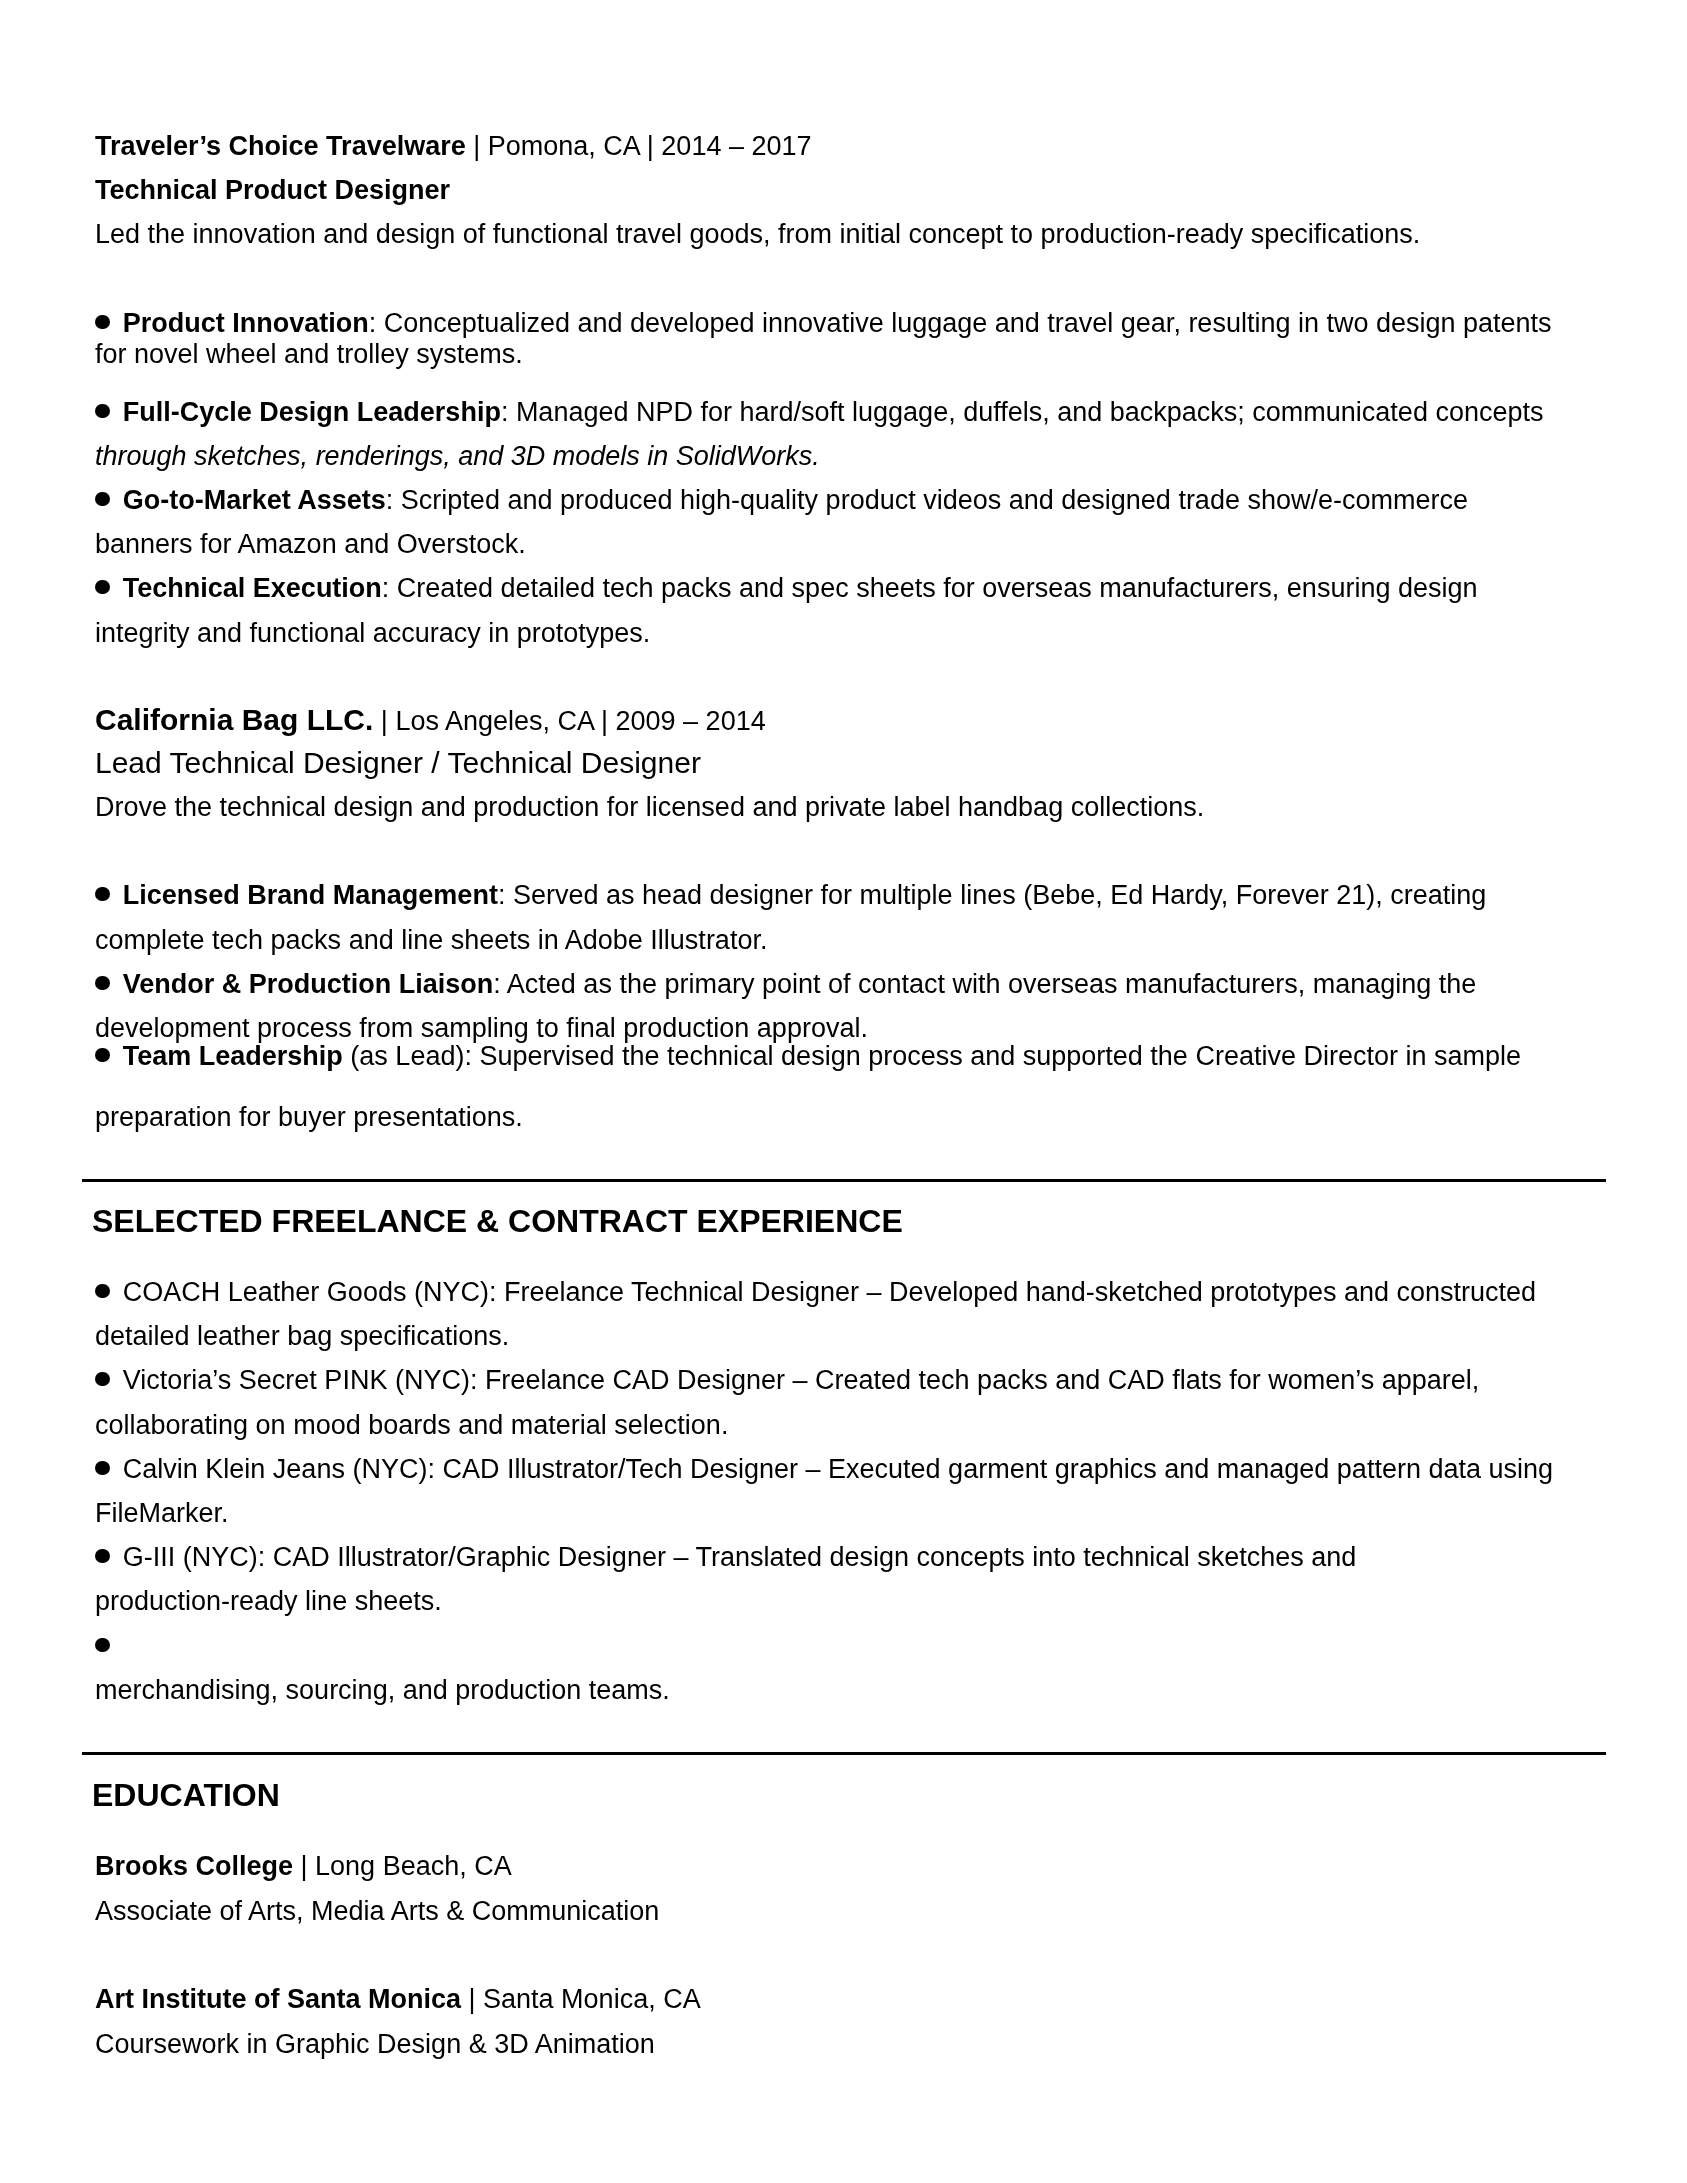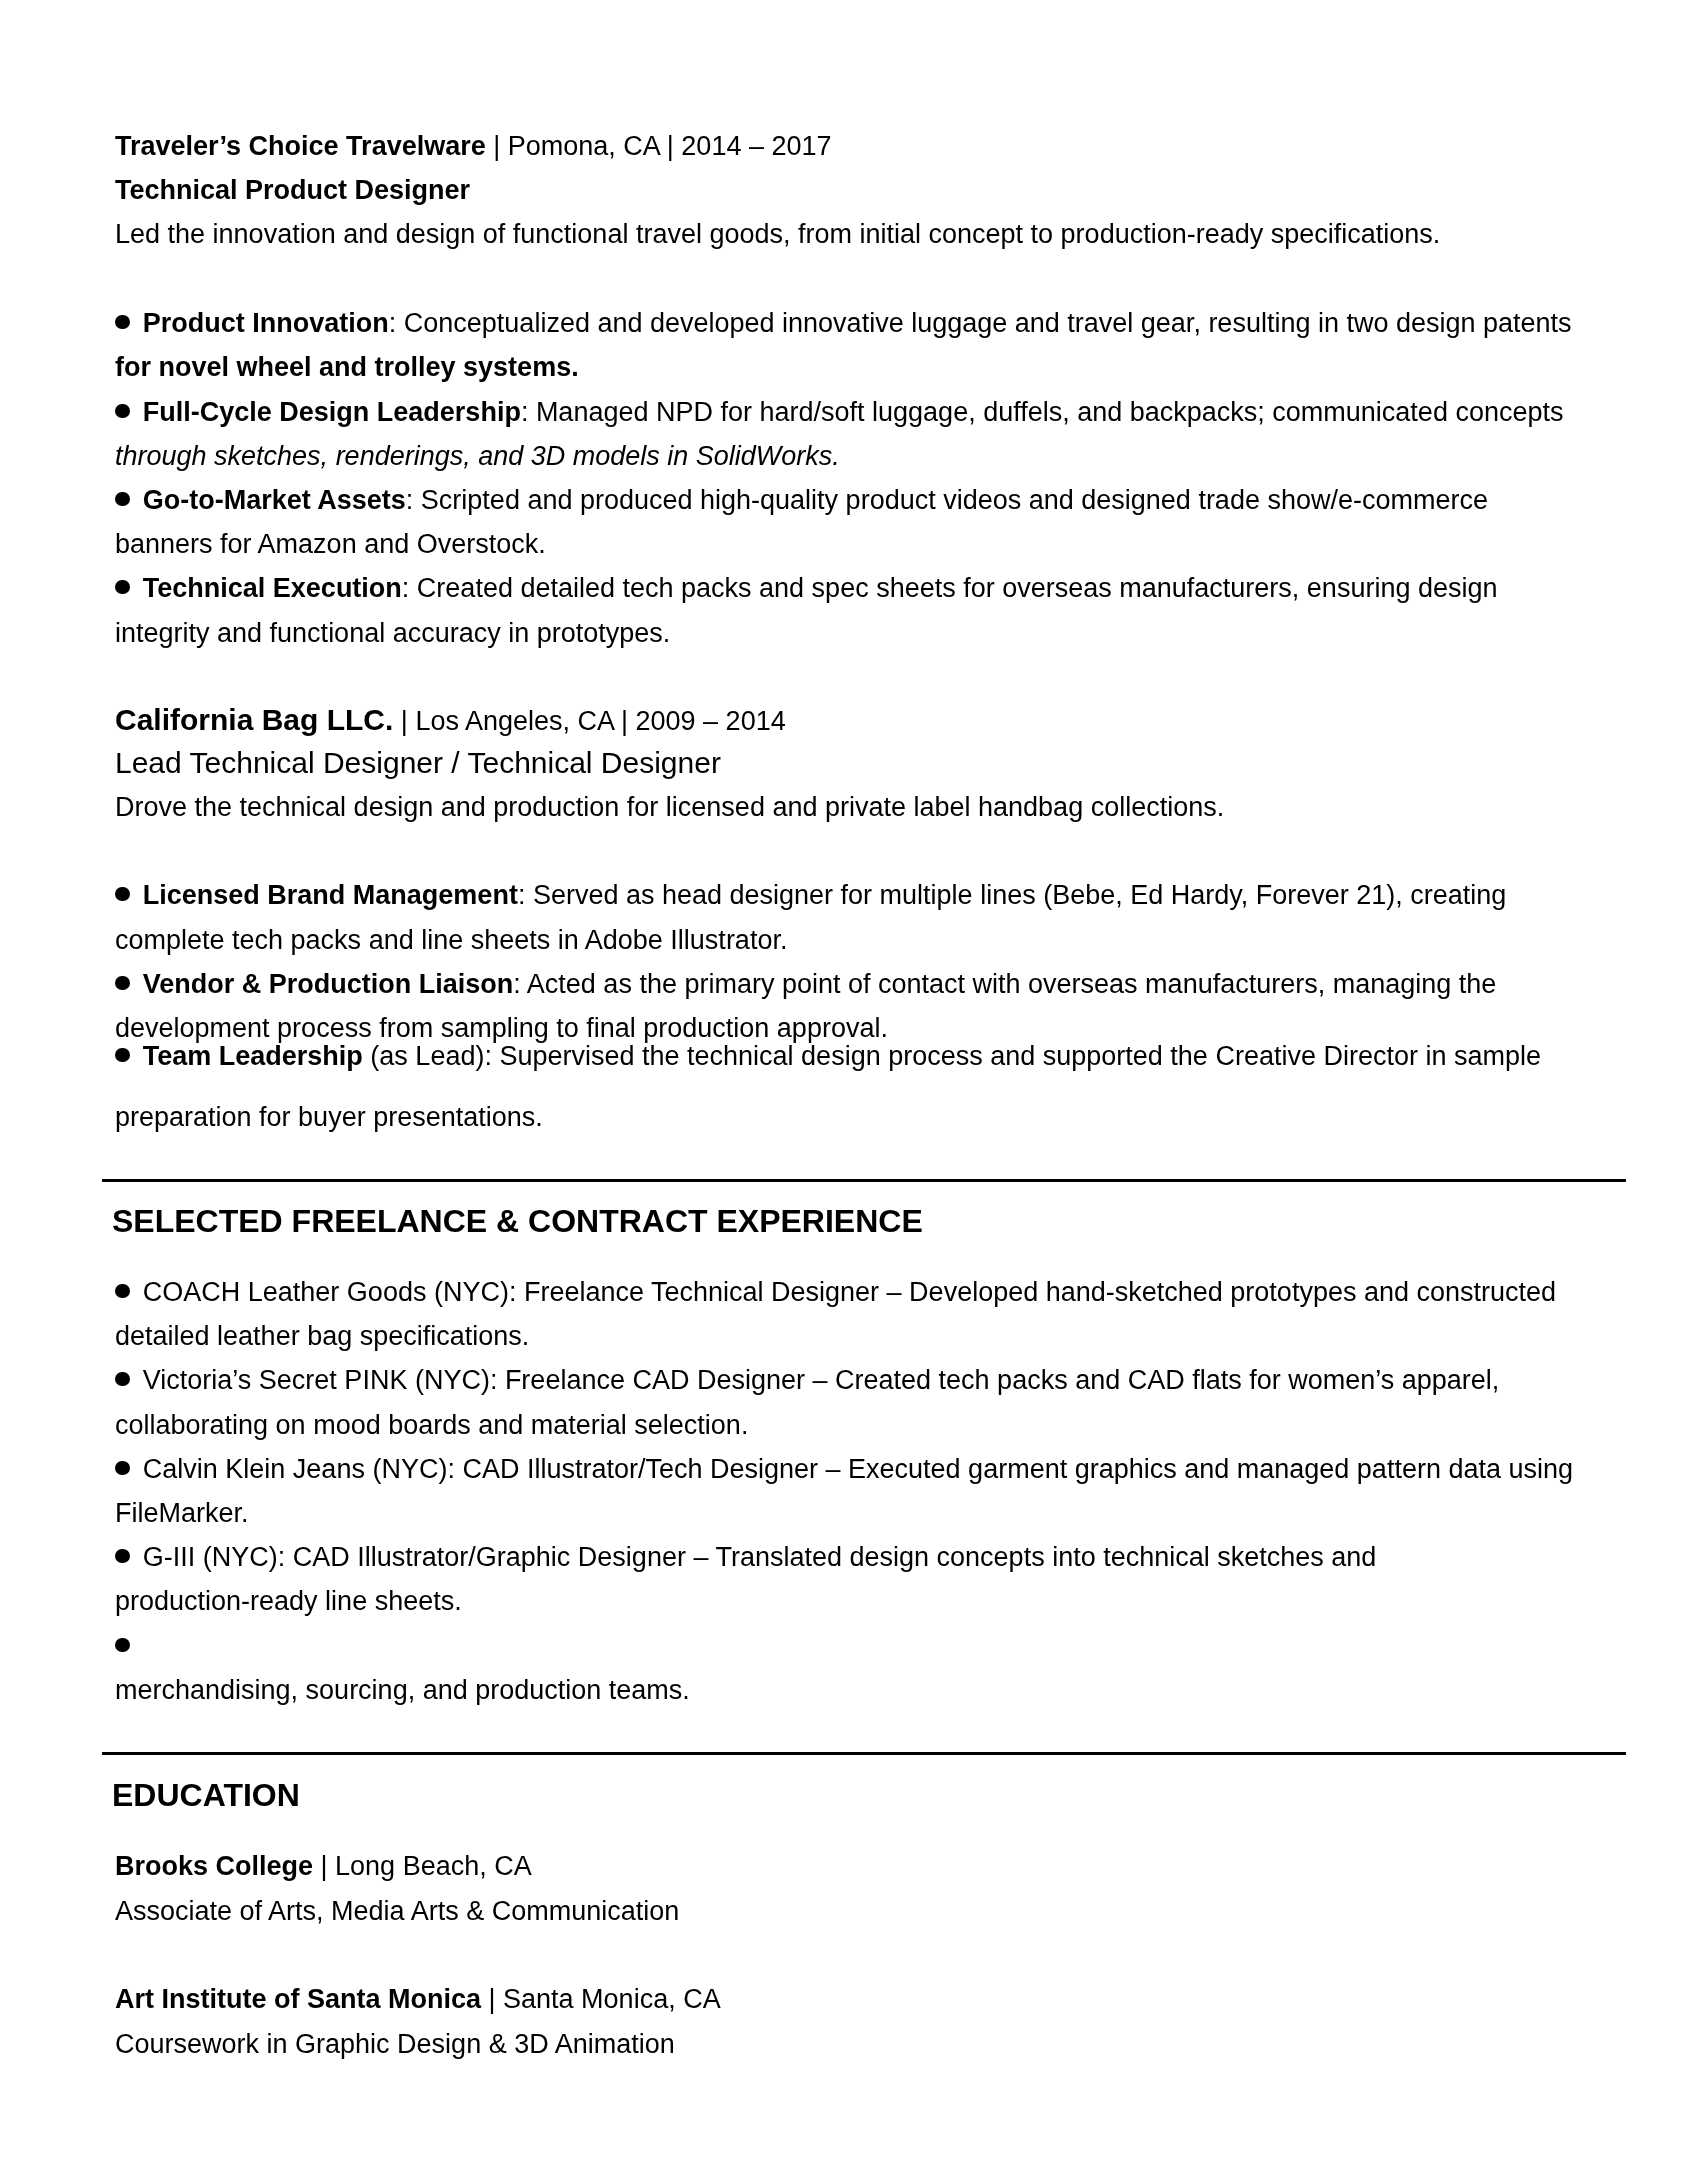--- a/index.html
+++ b/index.html
@@ -13,21 +13,20 @@
     position: relative;
     overflow: hidden;
     font-family: "Liberation Sans", sans-serif;
     color: #000000;
   }
   .page {
     position: absolute;
     left: 0; top: 0;
     width: 1456px;
     height: 2183px;
-    margin-left: 20px;
   }
   .line {
     position: absolute;
     left: 95px;
     white-space: nowrap;
     font-size: 27px;
     line-height: 33px;
   }
   .b { font-weight: bold; }
   .sep { font-weight: normal; }
@@ -65,21 +64,21 @@
   <section>
     <div class="line" style="top:130px;">
       <span class="b">Traveler’s Choice Travelware</span><span class="sep"> | Pomona, CA | 2014 – 2017</span>
     </div>
     <div class="line b" style="top:174px;">Technical Product Designer</div>
     <div class="line" style="top:218px;">Led the innovation and design of functional travel goods, from initial concept to production-ready specifications.</div>
 
     <div class="line" style="top:307px;">
       <span class="bullet"></span><span class="b">Product Innovation</span><span>: Conceptualized and developed innovative luggage and travel gear, resulting in two design patents</span>
     </div>
-    <div class="line" style="top:351px;font-weight:bold;">for novel wheel and trolley systems.</div>
+    <div class="line" style="top:338px;">for novel wheel and trolley systems.</div>
 
     <div class="line" style="top:396px;">
       <span class="bullet"></span><span class="b">Full-Cycle Design Leadership</span><span>: Managed NPD for hard/soft luggage, duffels, and backpacks; communicated concepts</span>
     </div>
     <div class="line" style="top:440px;font-style:italic;">through sketches, renderings, and 3D models in SolidWorks.</div>
 
     <div class="line" style="top:484px;">
       <span class="bullet"></span><span class="b">Go-to-Market Assets</span><span>: Scripted and produced high-quality product videos and designed trade show/e-commerce</span>
     </div>
     <div class="line" style="top:528px;">banners for Amazon and Overstock.</div>

